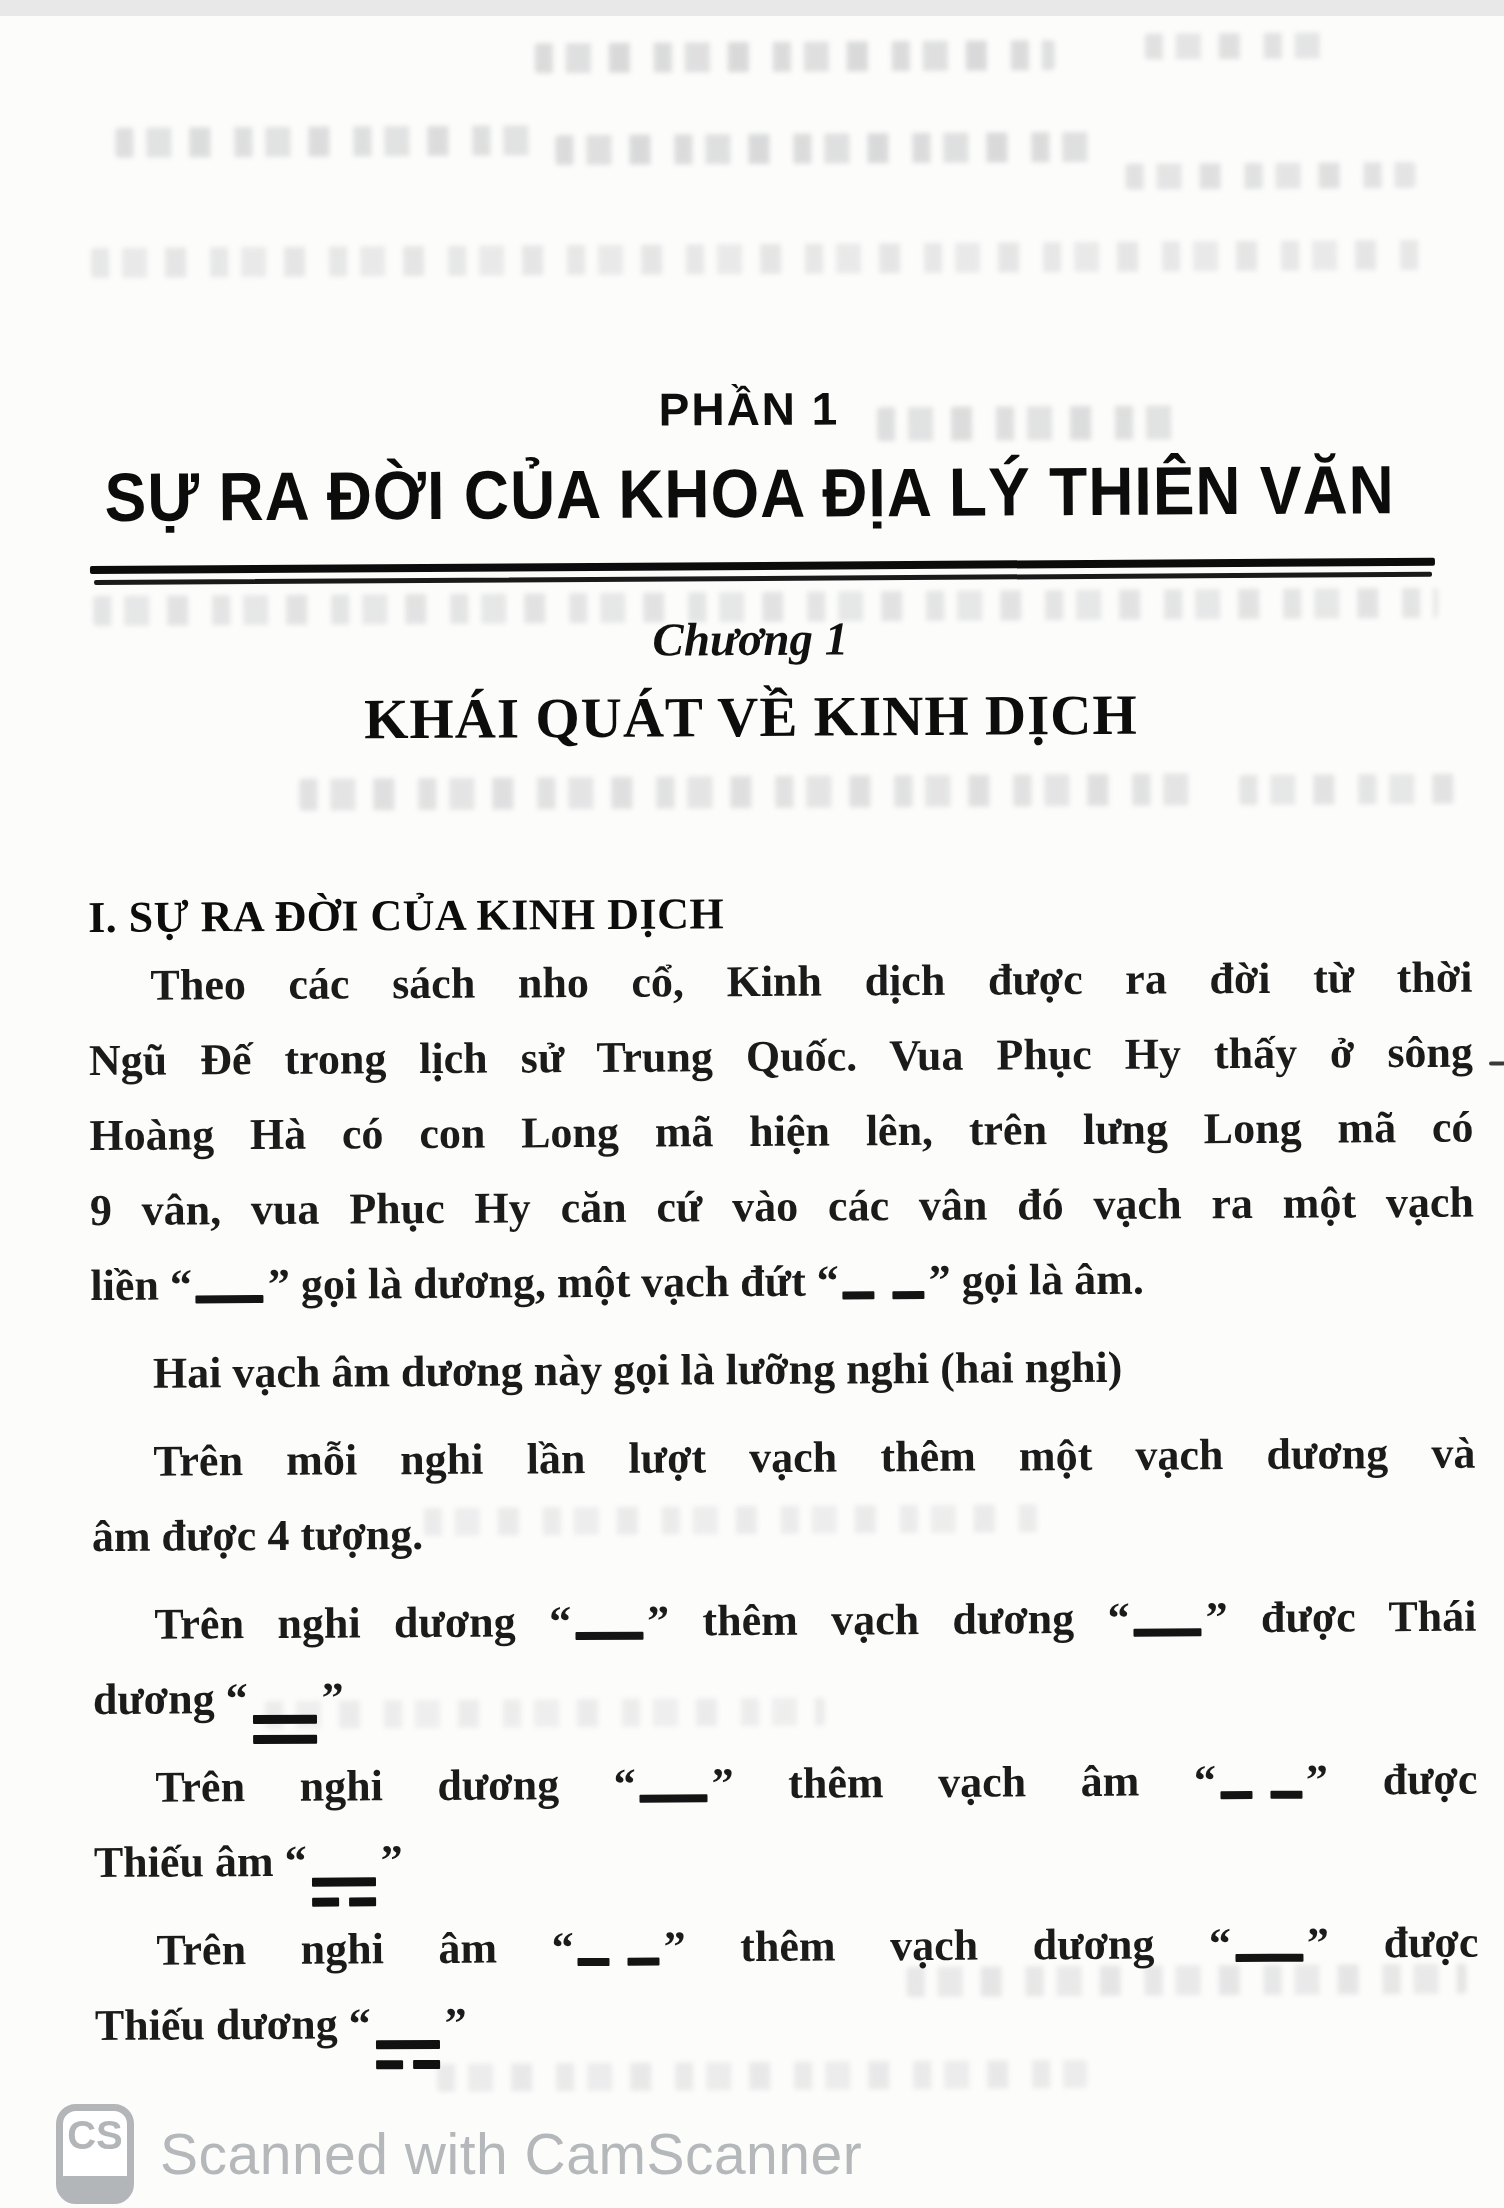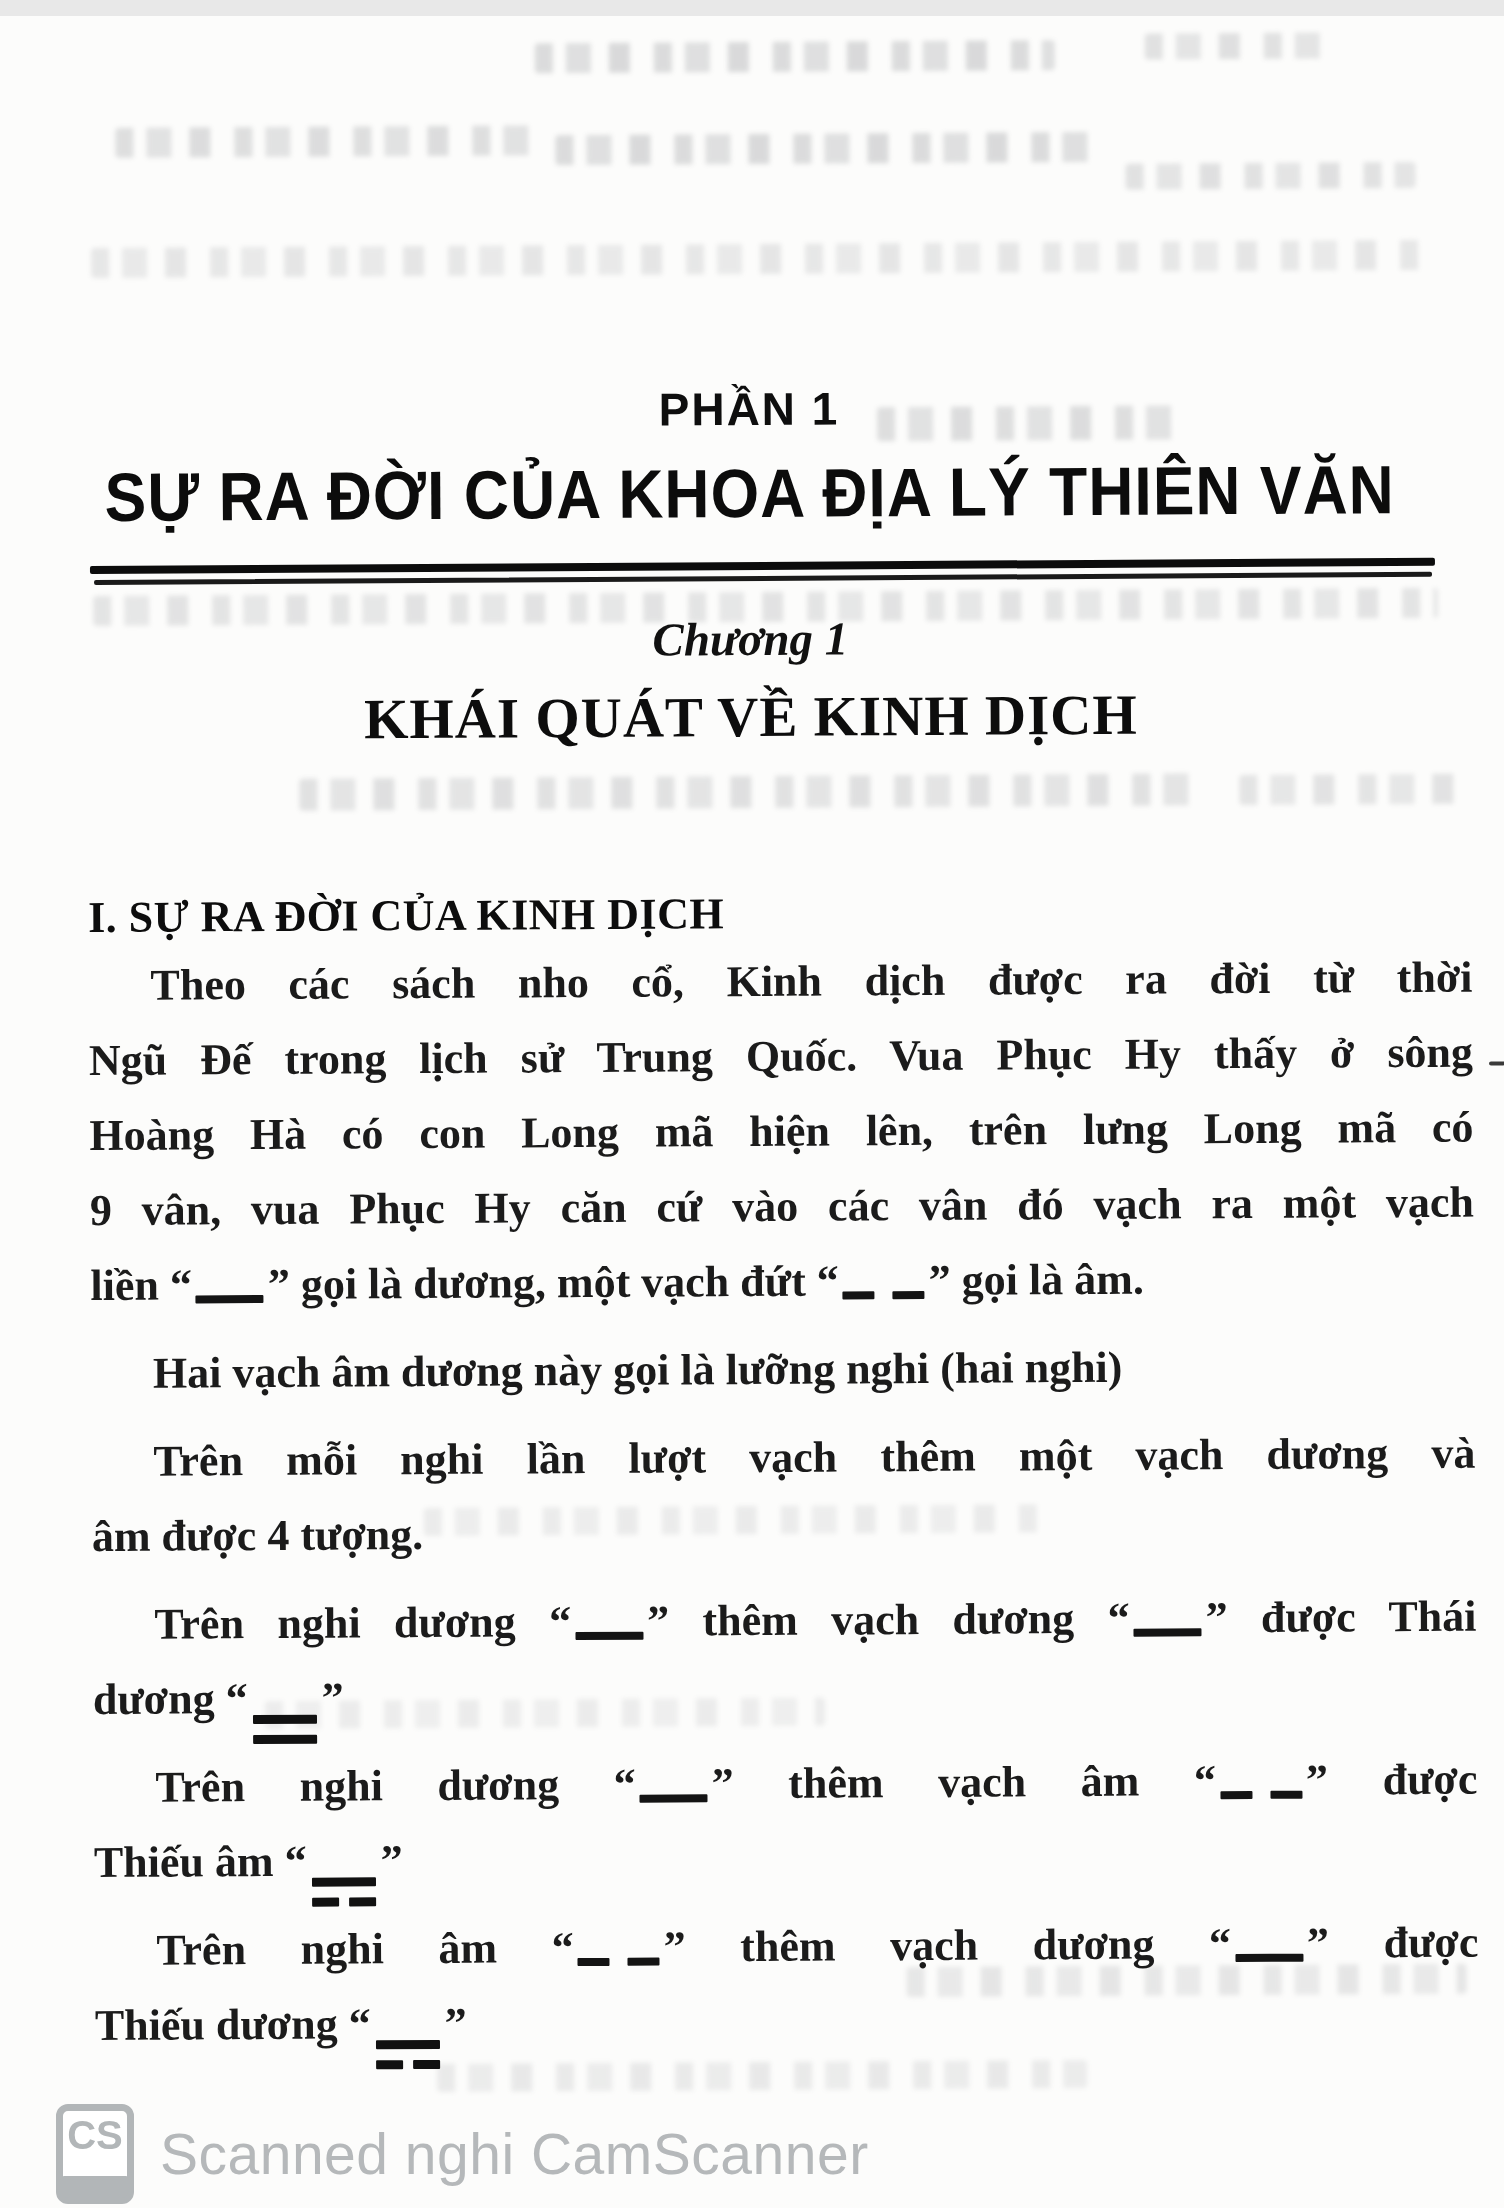--- a/index.html
+++ b/index.html
@@ -55,21 +55,21 @@
   .ghost{
     position:absolute;border-radius:4px;
     background:repeating-linear-gradient(90deg,#696c71 0 18px,transparent 18px 31px,#7a7d82 31px 56px,transparent 56px 74px,#606369 74px 95px,transparent 95px 119px);
     filter:blur(2.6px);
   }
   .edge-mark{position:absolute;left:1488px;top:1050px;width:16px;height:4px;background:#3a3a3a;border-radius:2px;}
 
   
   .footer{position:absolute;left:56px;top:2088px;display:flex;align-items:center;gap:26px;}
   .cs-logo{
-    position:relative;width:78px;height:100px;border:7px solid #b2b6b8;border-radius:12px;
+    position:relative;width:78px;height:100px;border:7px solid #b2b6b8;border-radius:20px;
     background:#fff;box-sizing:border-box;
   }
   .cs-logo .cs-text{
     position:absolute;top:2px;left:0;width:100%;text-align:center;
     font-family:"Liberation Sans","DejaVu Sans",sans-serif;font-weight:700;font-size:40px;color:#b2b6b8;
   }
   .cs-logo .cs-bar{position:absolute;left:-1px;bottom:-1px;width:66px;height:22px;background:#b2b6b8;border-radius:2px 2px 6px 6px;}
   .watermark-text{
     font-family:"Liberation Sans","DejaVu Sans",sans-serif;
     font-size:57px;color:#b5b8ba;letter-spacing:0.5px;
@@ -158,15 +158,15 @@
       </div>
 
     <div class="edge-mark"></div>
   </div>
 
   <div class="footer">
     <div class="cs-logo">
       <div class="cs-text">CS</div>
       <div class="cs-bar"></div>
     </div>
-    <div class="watermark-text">Scanned nghi CamScanner</div>
+    <div class="watermark-text">Scanned with CamScanner</div>
   </div>
 </div>
 
 </body></html>

